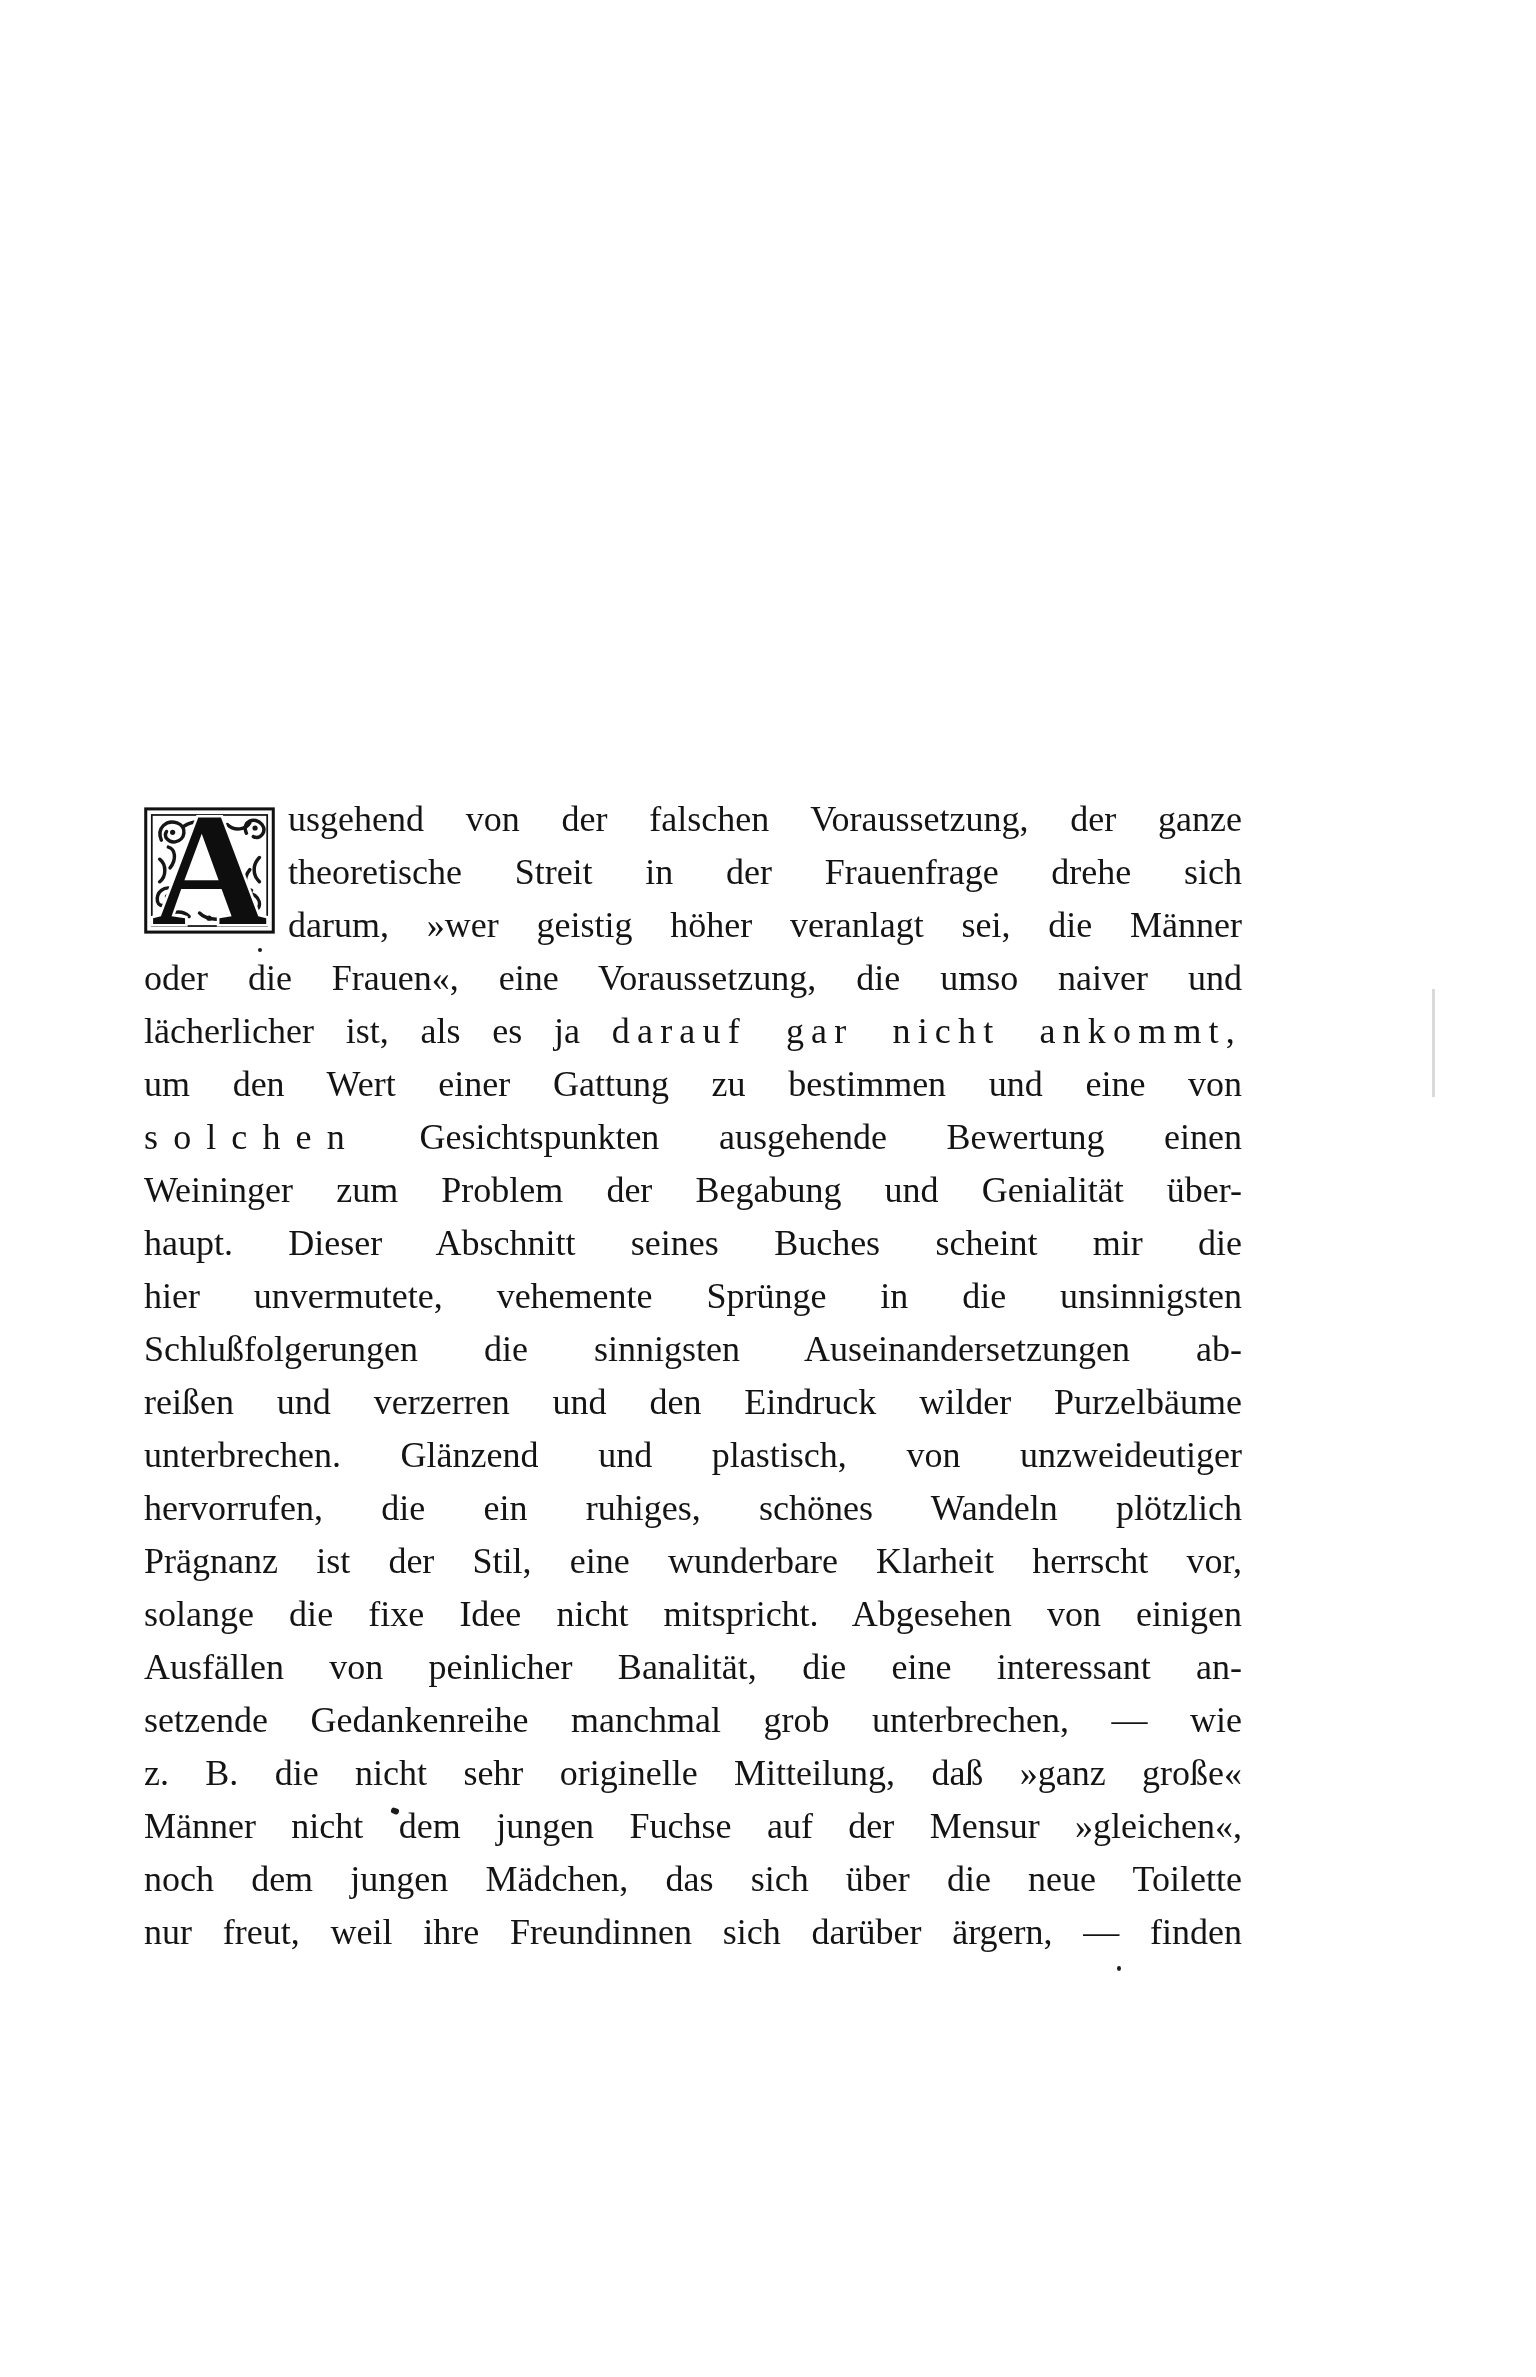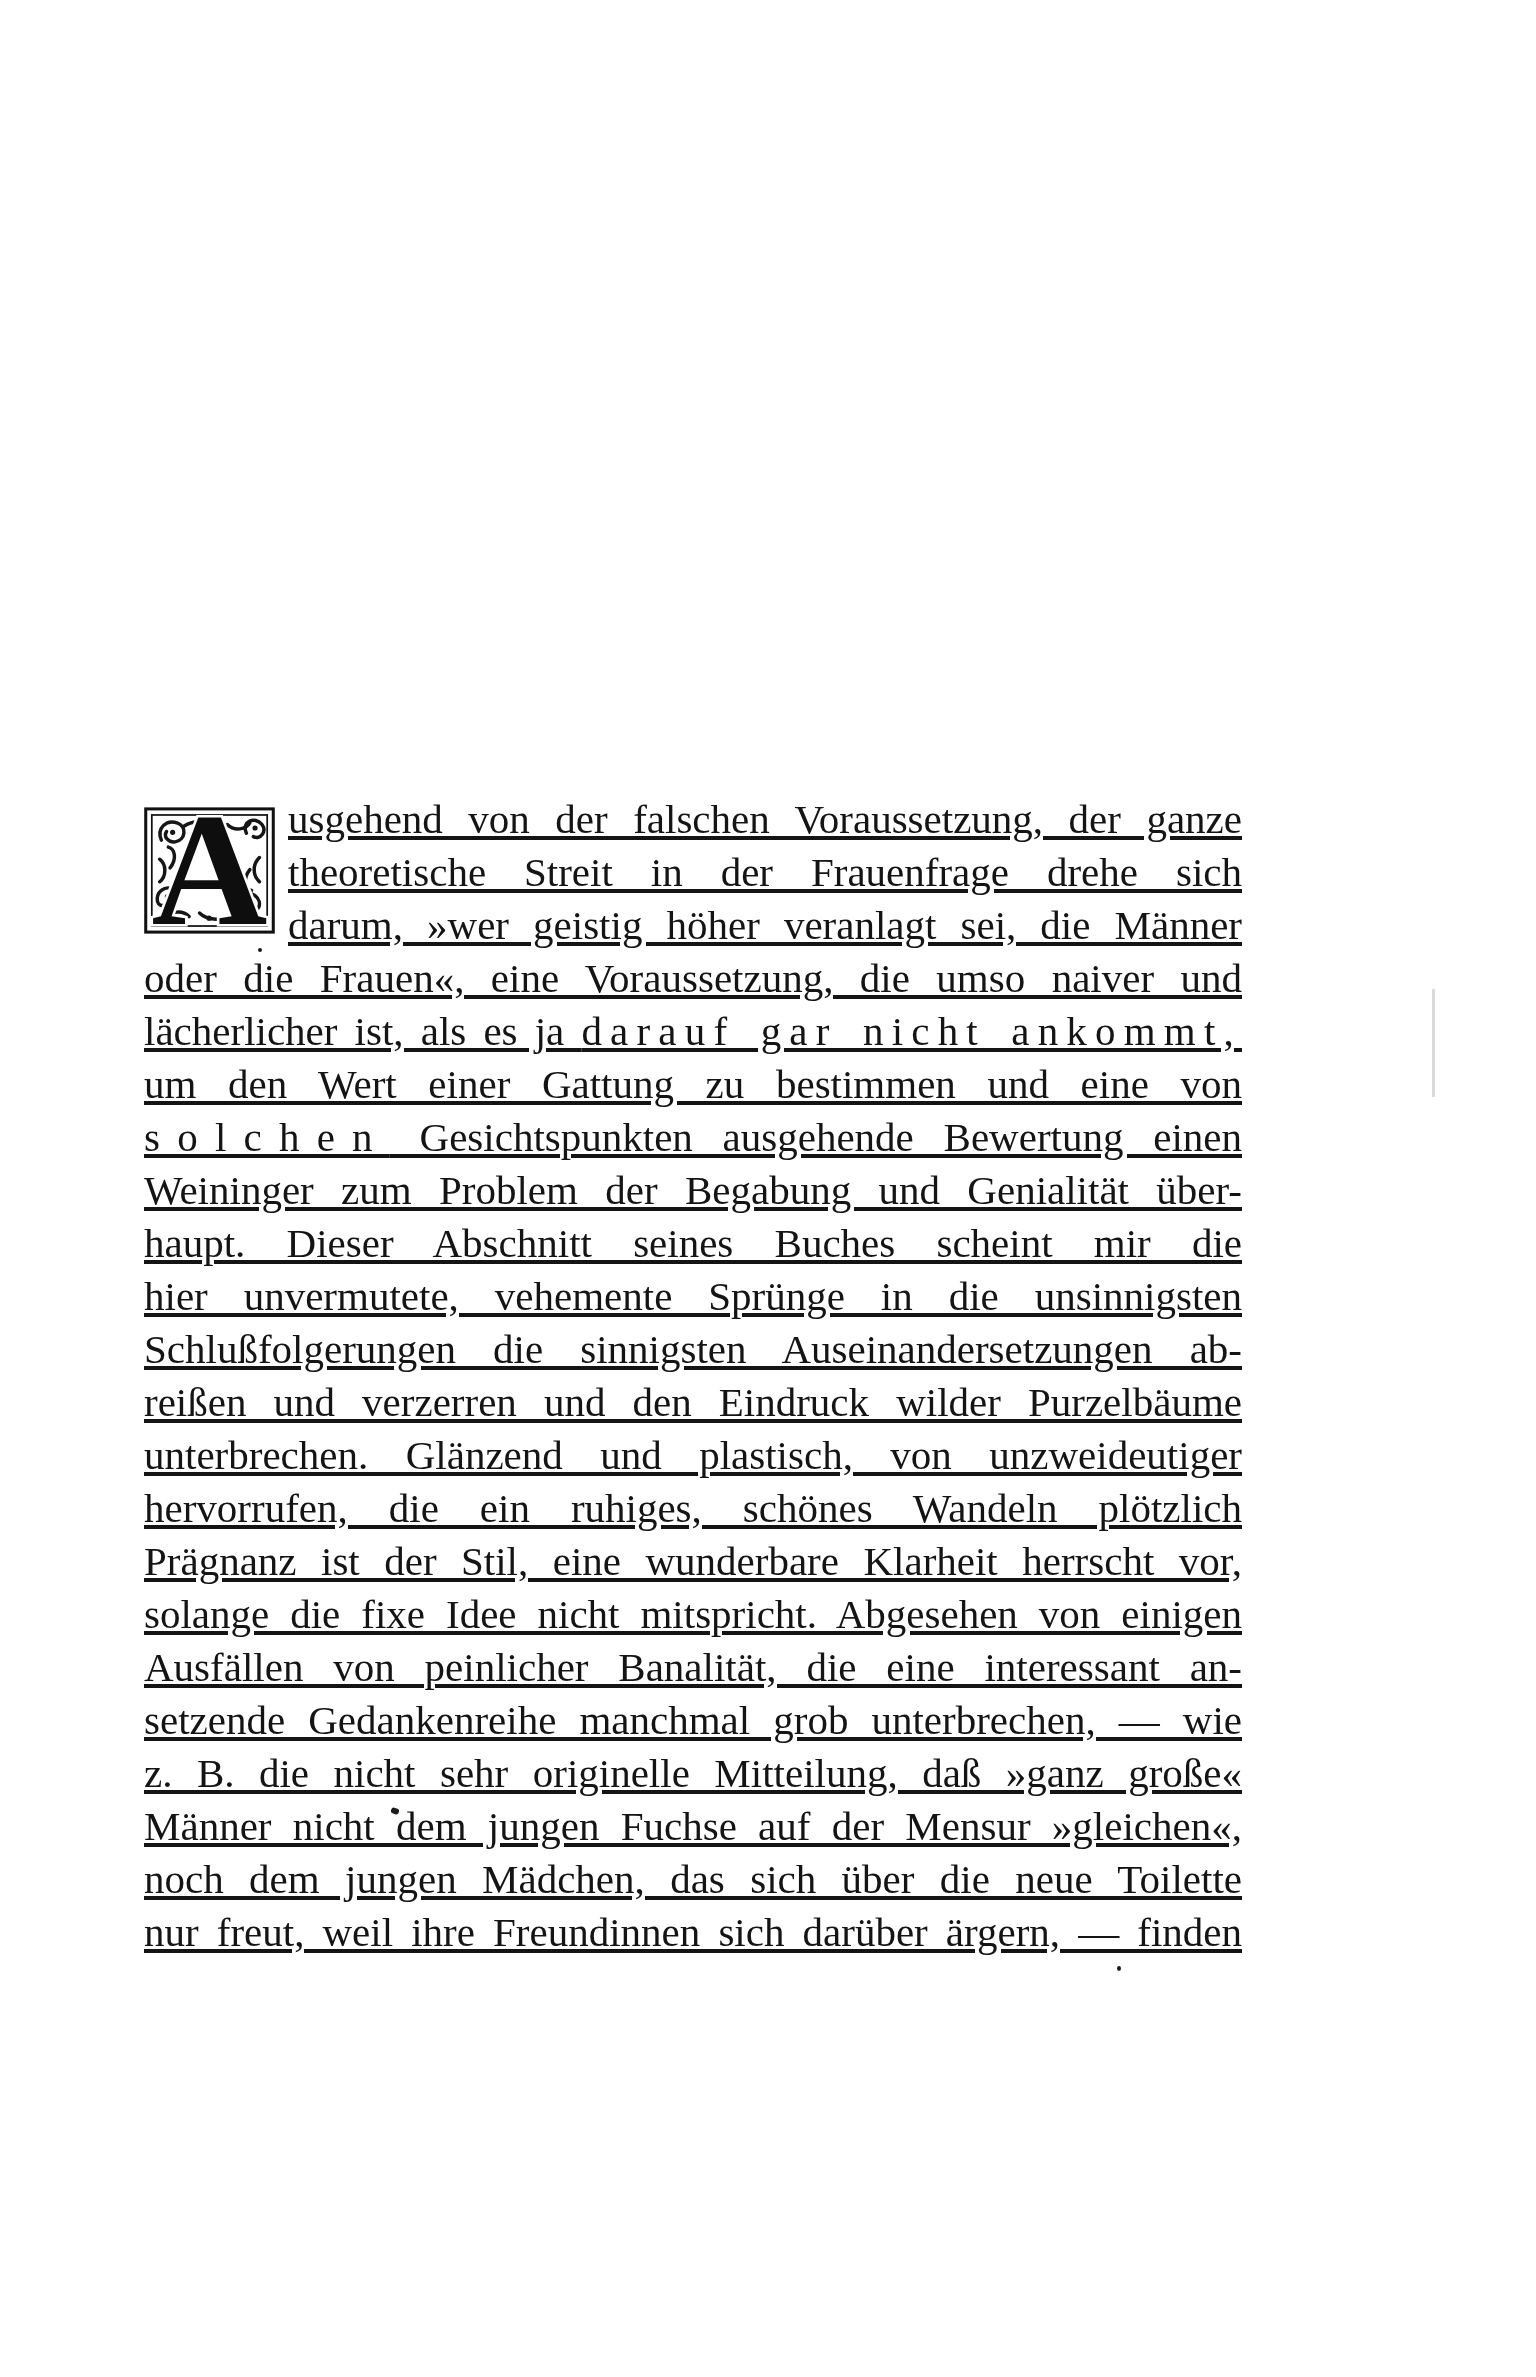--- a/index.html
+++ b/index.html
@@ -18,26 +18,25 @@
   }
   .textblock {
     position: absolute;
     left: 144px;
     top: 793px;
     width: 1098px;
   }
   .line {
     height: 53px;
     line-height: 53px;
-    font-size: 41px;
+    font-size: 36px;
     text-align: justify;
     text-align-last: justify;
     word-spacing: 0.08em;
     white-space: normal;
-    text-decoration: underline;
   }
   .line.indent {
     padding-left: 144px;
   }
   .gesperrt {
     letter-spacing: 0.2em;
     margin-top: 40px;
   }
   .gesperrt-wide {
     letter-spacing: 0.42em;

